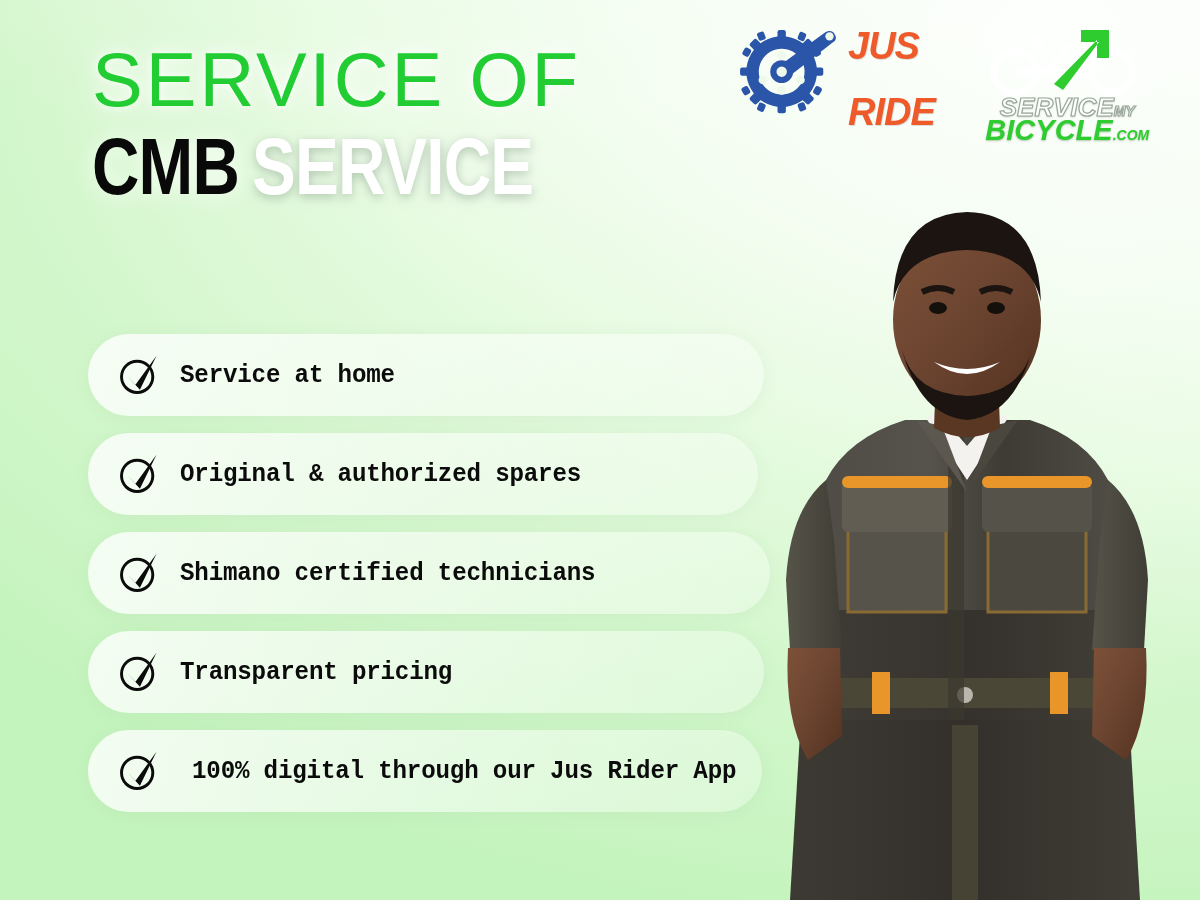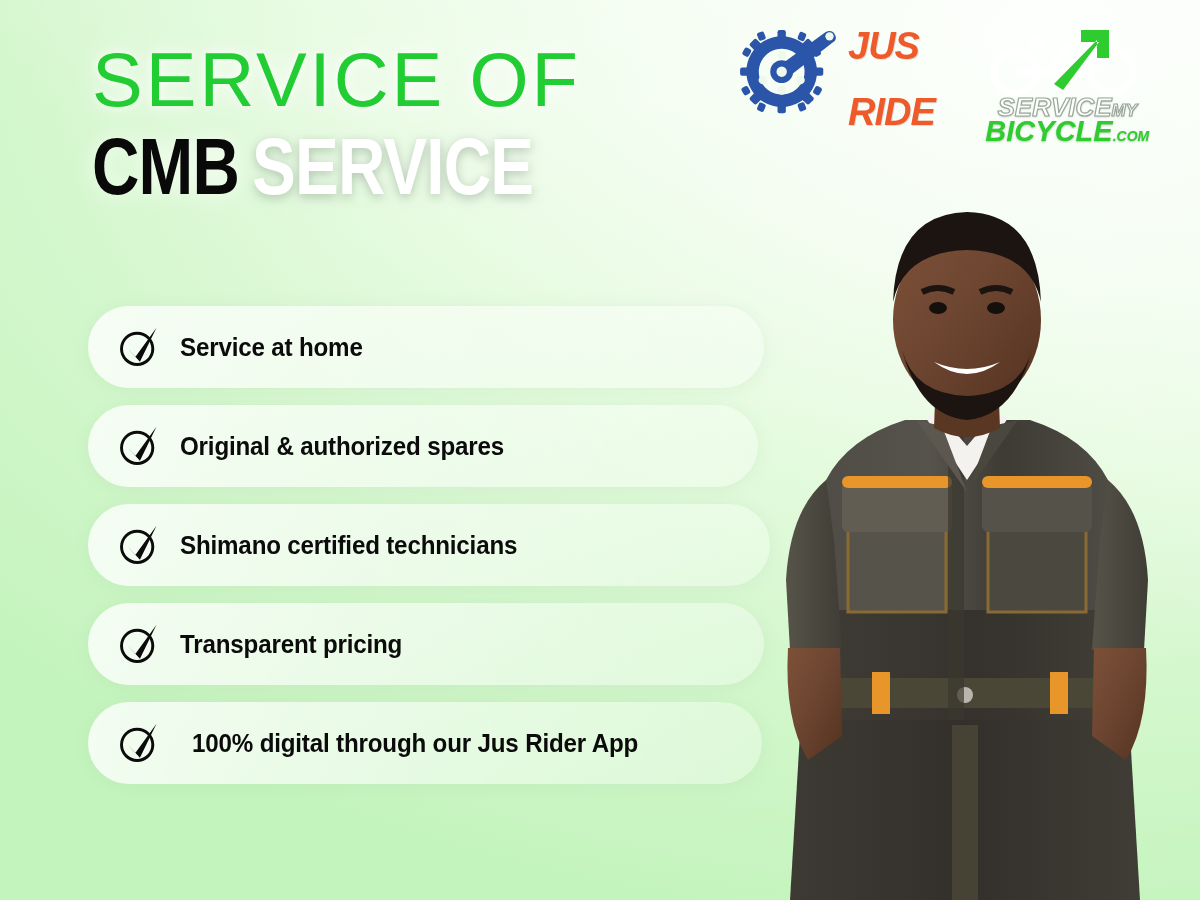--- a/index.html
+++ b/index.html
@@ -48,27 +48,27 @@
              font-weight:900; font-style:italic; color:#ef5a2a;
              font-size:38px; letter-spacing:-1px;gap:34px; }
   .jr-text span { text-shadow:1px 1px 0 rgba(0,0,0,.12); }
 
   .logo-cmb { display:flex; flex-direction:column; align-items:center; }
   .cmb-words { margin-top:-2px; text-align:center; line-height:.86; }
   .cmb-l1 { font-size:26px; font-weight:900; font-style:italic; color:#fff;
             letter-spacing:0px;
             -webkit-text-stroke:1.2px #9aa69a;
             text-shadow:0 1px 2px rgba(120,140,120,.5); }
-  .cmb-l1 em { font-size:17px; }
+  .cmb-l1 em { font-size:14px; }
   .cmb-l2 { font-size:29px; font-weight:700; font-style:italic; color:#2ecc2e;
             letter-spacing:0px; text-shadow:0 1px 2px rgba(90,130,90,.45); }
   .cmb-l2 em { font-size:14px; font-style:italic; }
 
   
-  .pills { position:absolute; left:88px; top:306px; z-index:6; }
+  .pills { position:absolute; left:88px; top:334px; z-index:6;font-family:Liberation Mono, monospace; }
   .pill {
     position:relative; height:82px; border-radius:41px;
     display:flex; align-items:center;
     margin-bottom:17px;
     background:linear-gradient(100deg, rgba(255,255,255,.80) 0%, rgba(255,255,255,.52) 55%, rgba(255,255,255,.30) 100%);
     box-shadow:0 2px 16px rgba(160,200,160,.18);
   }
   .pill .label { font-weight:800; color:#0b0b0b; white-space:nowrap;
                  font-size:26px; letter-spacing:-.2px;
                  transform:scaleX(.93); transform-origin:left center; }

